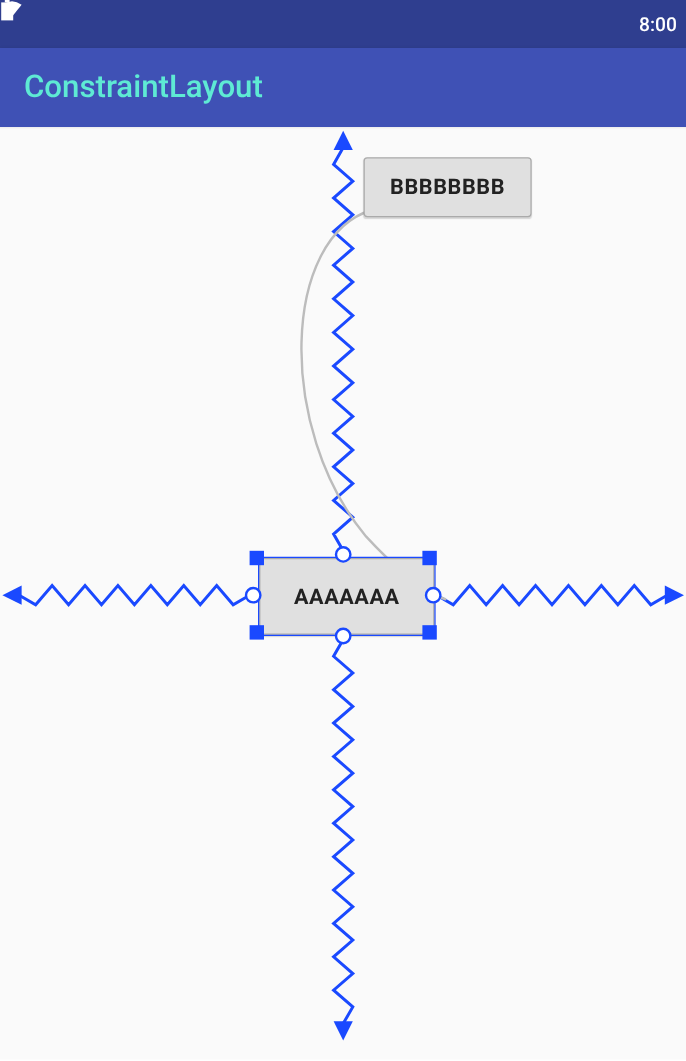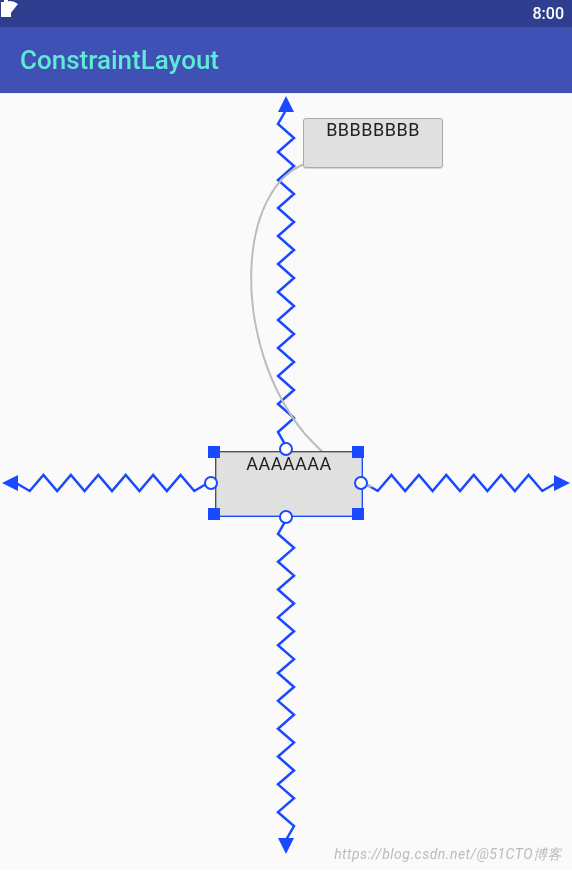--- a/index.html
+++ b/index.html
@@ -1,20 +1,20 @@
 <!DOCTYPE html>
 <html><head>
 <meta charset="utf-8">
 <style>
   html,body{margin:0;padding:0;width:572px;height:884px;font-family:Roboto,Arial,sans-serif;background:#fff;overflow:hidden}
-  .status-bar{height:27px;background:#2f3e8f;color:#fff;display:flex;align-items:center;justify-content:flex-end;padding:0 8px;font-size:16px;font-weight:500}
+  .status-bar{height:40px;background:#2f3e8f;color:#fff;display:flex;align-items:center;justify-content:flex-end;padding:0 8px;font-size:16px;font-weight:500}
   .status-bar .icons{display:flex;align-items:center;gap:4px}
   .app-bar{height:66px;background:#3f51b5;color:#5eead4;display:flex;align-items:center;padding:0 20px;font-size:26px;font-weight:500;box-shadow:0 2px 4px rgba(0,0,0,.2)}
   .canvas{position:relative;width:572px;height:776px;background:#fafafa;border-top:1px solid #eee}
-  .widget{position:absolute;background:#e0e0e0;border:1px solid #aaa;border-radius:3px;box-shadow:0 1px 1px rgba(0,0,0,.15);font-size:18px;font-weight:400;color:#222;display:flex;align-items:flex-start;justify-content:center;letter-spacing:.5px}
+  .widget{position:absolute;background:#e0e0e0;border:1px solid #aaa;border-radius:3px;box-shadow:0 1px 1px rgba(0,0,0,.15);font-size:18px;font-weight:700;color:#222;display:flex;align-items:center;justify-content:center;letter-spacing:.5px}
   .widget.selected{outline:1px solid #1a49ff}
   .handle-sq{position:absolute;width:12px;height:12px;background:#1a49ff}
   .handle-ci{position:absolute;width:14px;height:14px;border:2.5px solid #1a49ff;border-radius:50%;background:#fff;box-sizing:border-box}
   .watermark{position:absolute;right:10px;bottom:6px;color:#bbb;font-size:14px;font-style:italic;letter-spacing:.5px}
   svg{position:absolute;left:0;top:0;pointer-events:none}
 </style>
 </head>
 <body>
 
 <div class="status-bar">
@@ -66,14 +66,13 @@
 
   <div class="handle-sq" style="left:208px;top:352px"></div>
   <div class="handle-sq" style="left:352px;top:352px"></div>
   <div class="handle-sq" style="left:208px;top:414px"></div>
   <div class="handle-sq" style="left:352px;top:414px"></div>
   <div class="handle-ci" style="left:279px;top:348px"></div>
   <div class="handle-ci" style="left:279px;top:416px"></div>
   <div class="handle-ci" style="left:204px;top:382px"></div>
   <div class="handle-ci" style="left:354px;top:382px"></div>
 
-  <div class="watermark">https://blog.csdn.net/@51CTO博客</div>
 </div>
 
 </body></html>

